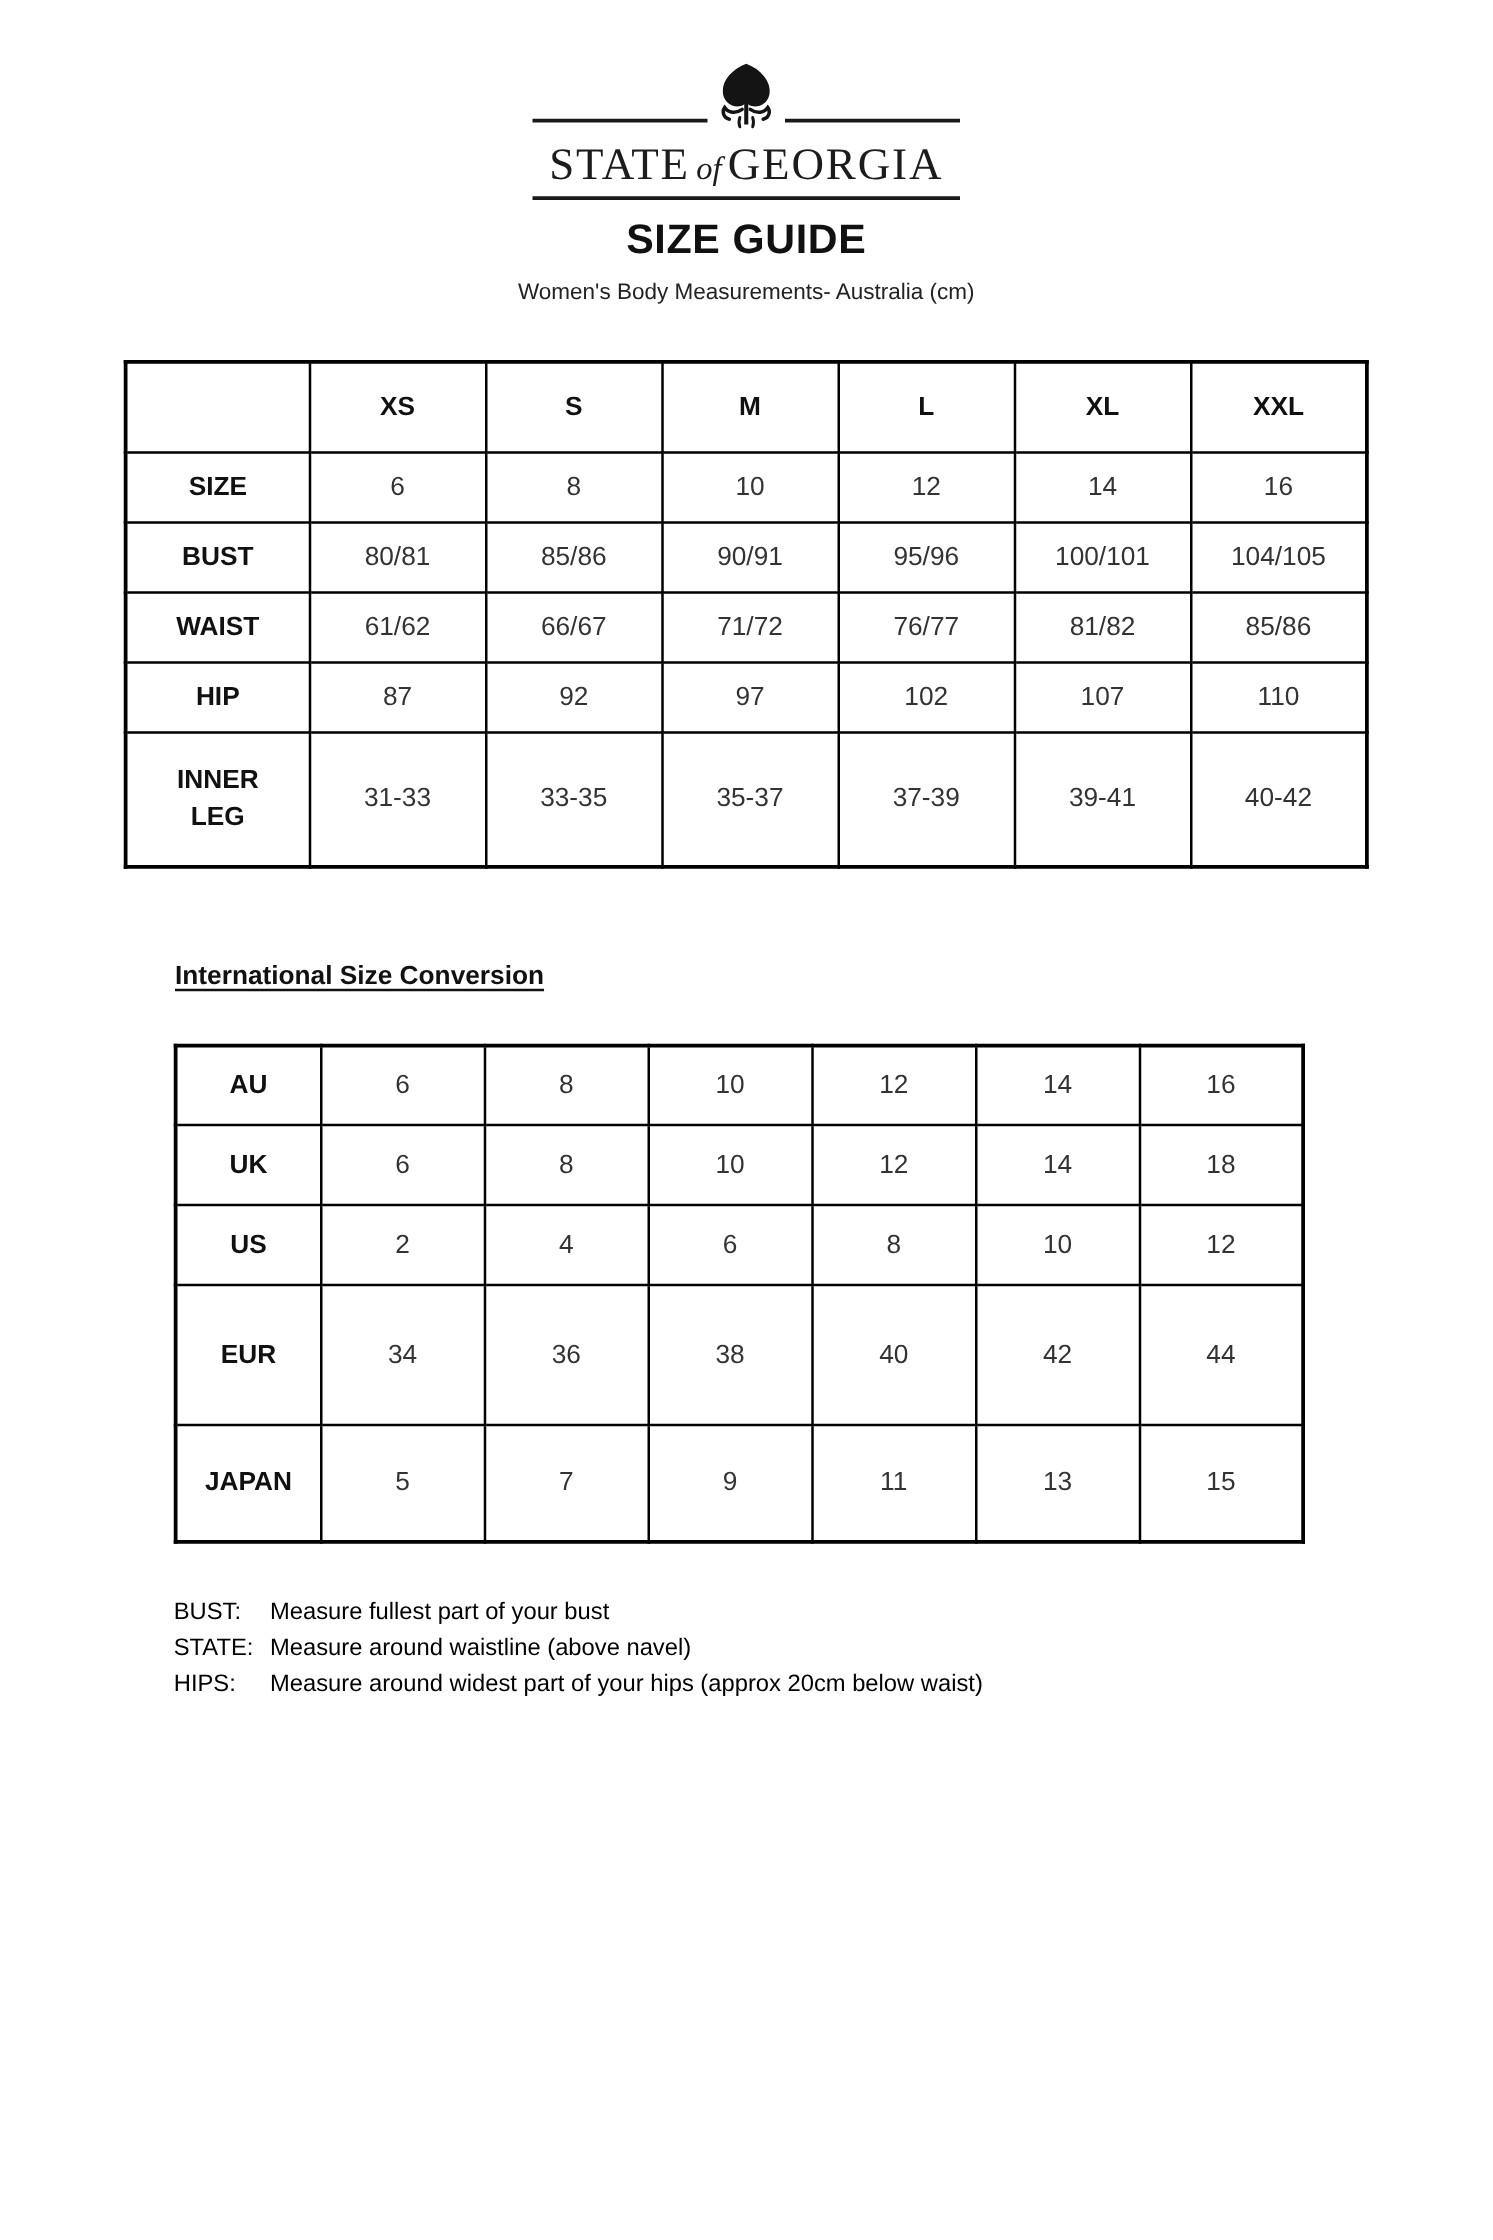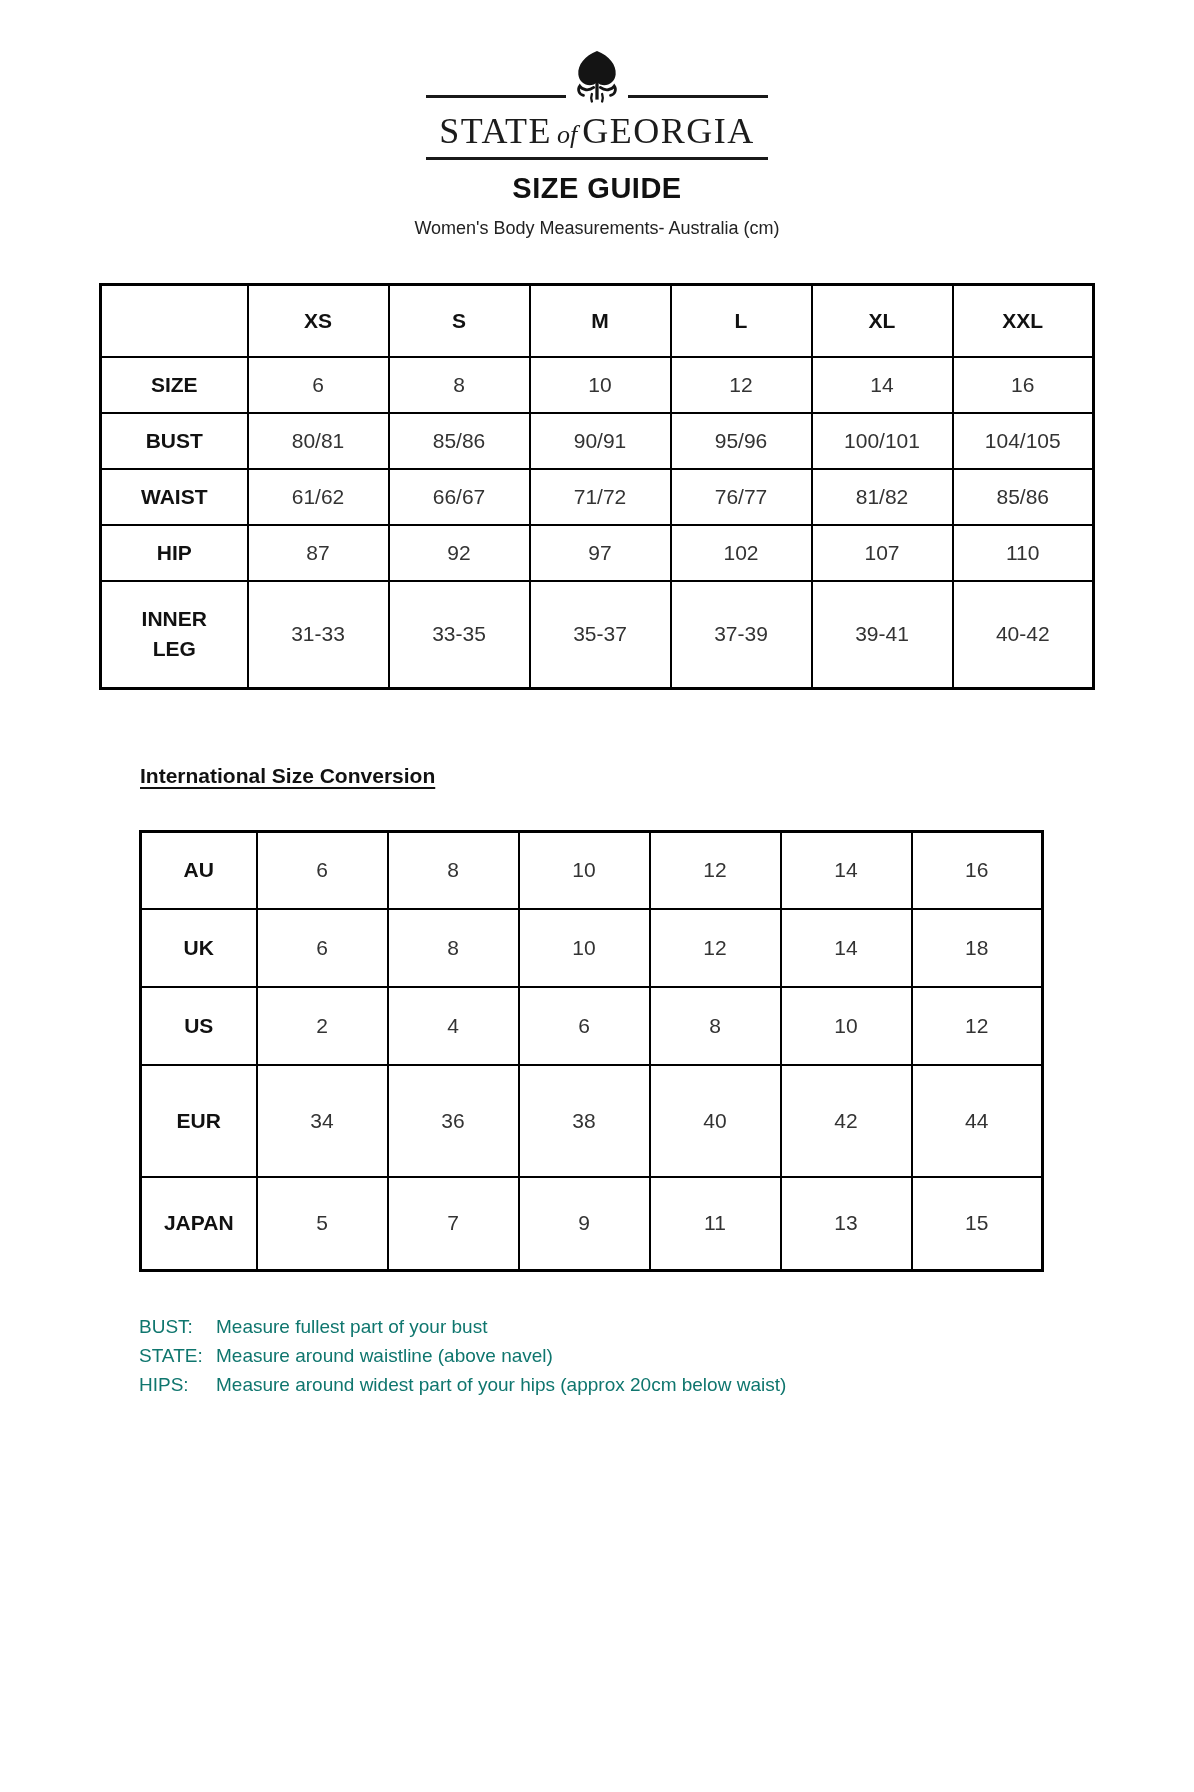--- a/index.html
+++ b/index.html
@@ -17,21 +17,21 @@
   .tree-svg { width: 56px; height: 64px; flex: 0 0 auto; margin: 0 3px; display: block; }
   .brand {
     font-family: "Liberation Serif", serif; font-size: 36px; color: #1c1c1c;
     text-align: center; letter-spacing: 1.5px; white-space: nowrap;
     margin-top: 0; line-height: 1.1;
   }
   .brand .of { font-style: italic; font-size: 26px; letter-spacing: 0; margin: 0 5px; }
   .logo-underline { height: 3px; background: #191919; margin-top: 5px; }
 
   
-  .title { text-align: center; font-size: 29px; font-weight: 700; color: #111; margin-top: 12px; letter-spacing: 0.5px; }
+  .title { text-align: center; font-size: 33px; font-weight: 700; color: #111; margin-top: 12px; letter-spacing: 0.5px; }
   .subtitle { text-align: center; font-size: 18px; color: #222; margin-top: 13px; }
 
   
   table { border-collapse: collapse; table-layout: fixed; border-radius: 21px; }
   td { border: 2px solid #000; text-align: center; vertical-align: middle; padding: 0; }
 
   .t1 { margin: 44px auto 0 auto; width: 994px; border: 3px solid #000; }
   .t1 col.c-label { width: 147px; }
   .t1 col.c-data  { width: 141px; }
   .t1 td { height: 56px; font-size: 21px; }
@@ -42,26 +42,26 @@
   .lbl span { display: inline-block; max-width: 90px; line-height: 1.45; }
 
   .conv-heading {
     margin: 74px 0 0 140px; font-size: 21px; font-weight: 700; color: #111;
     text-decoration: underline; text-decoration-thickness: 2px; text-underline-offset: 4px;
   }
 
   .t2 { margin: 42px 0 0 139px; width: 903px; border: 3px solid #000; }
   .t2 col.c-label { width: 116px; }
   .t2 col.c-data  { width: 131px; }
-  .t2 td { height: 78px; font-size: 21px; }
+  .t2 td { height: 64px; font-size: 21px; }
   .t2 .row-eur td { height: 112px; }
   .t2 .row-japan td { height: 93px; }
 
   
-  .notes { margin: 40px 0 0 139px; font-size: 19px; color: #0f766e; line-height: 29px; }
+  .notes { margin: 40px 0 0 139px; font-size: 19px; color: #000000; line-height: 29px; }
   .note-row { display: flex; }
   .note-label { width: 77px; flex: 0 0 auto; }
 </style>
 </head>
 <body>
 
 <div class="page">
 
   <div class="logo">
     <div class="tree-row">

